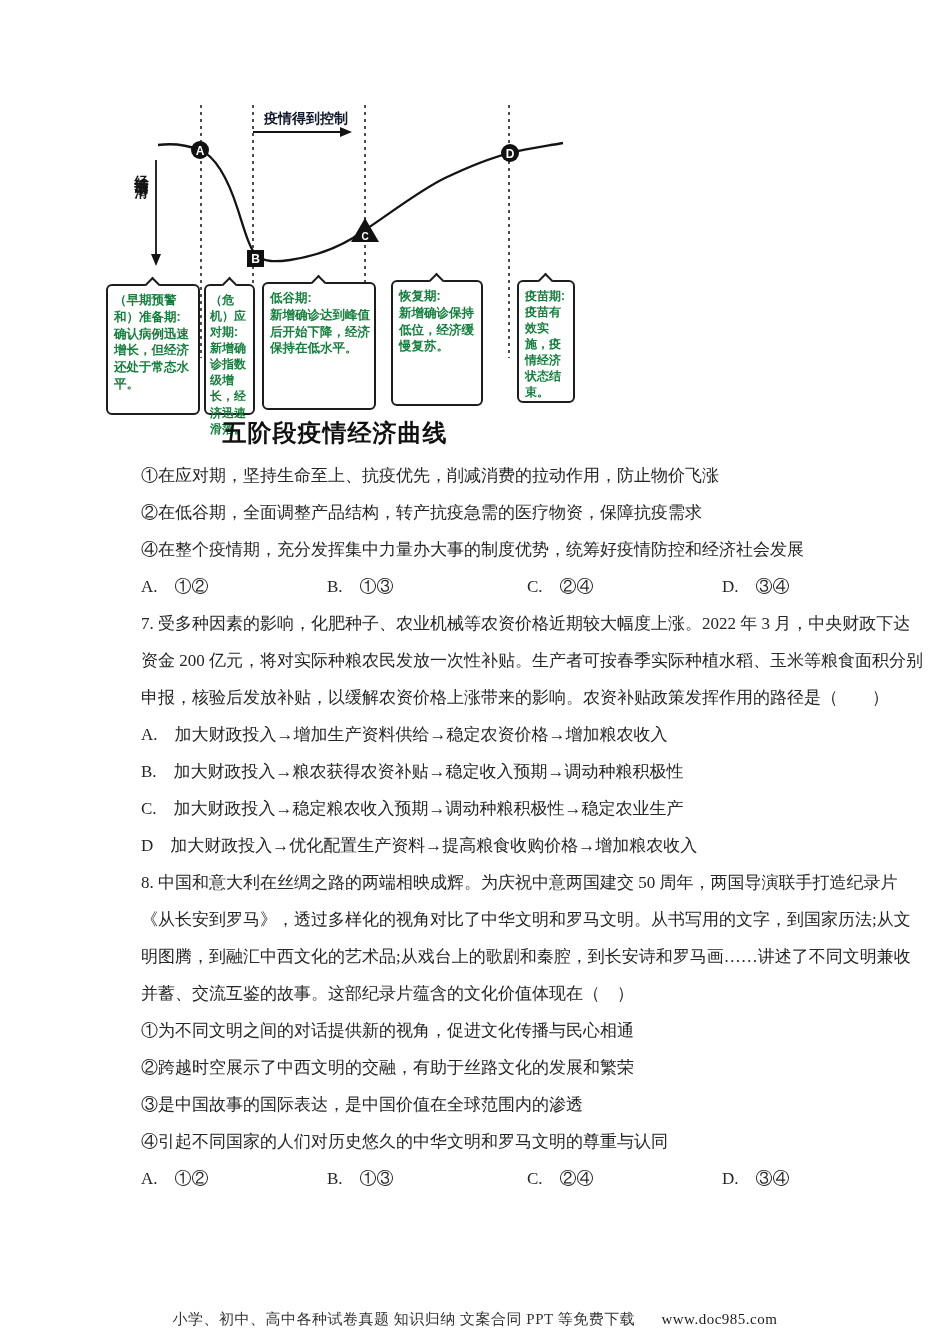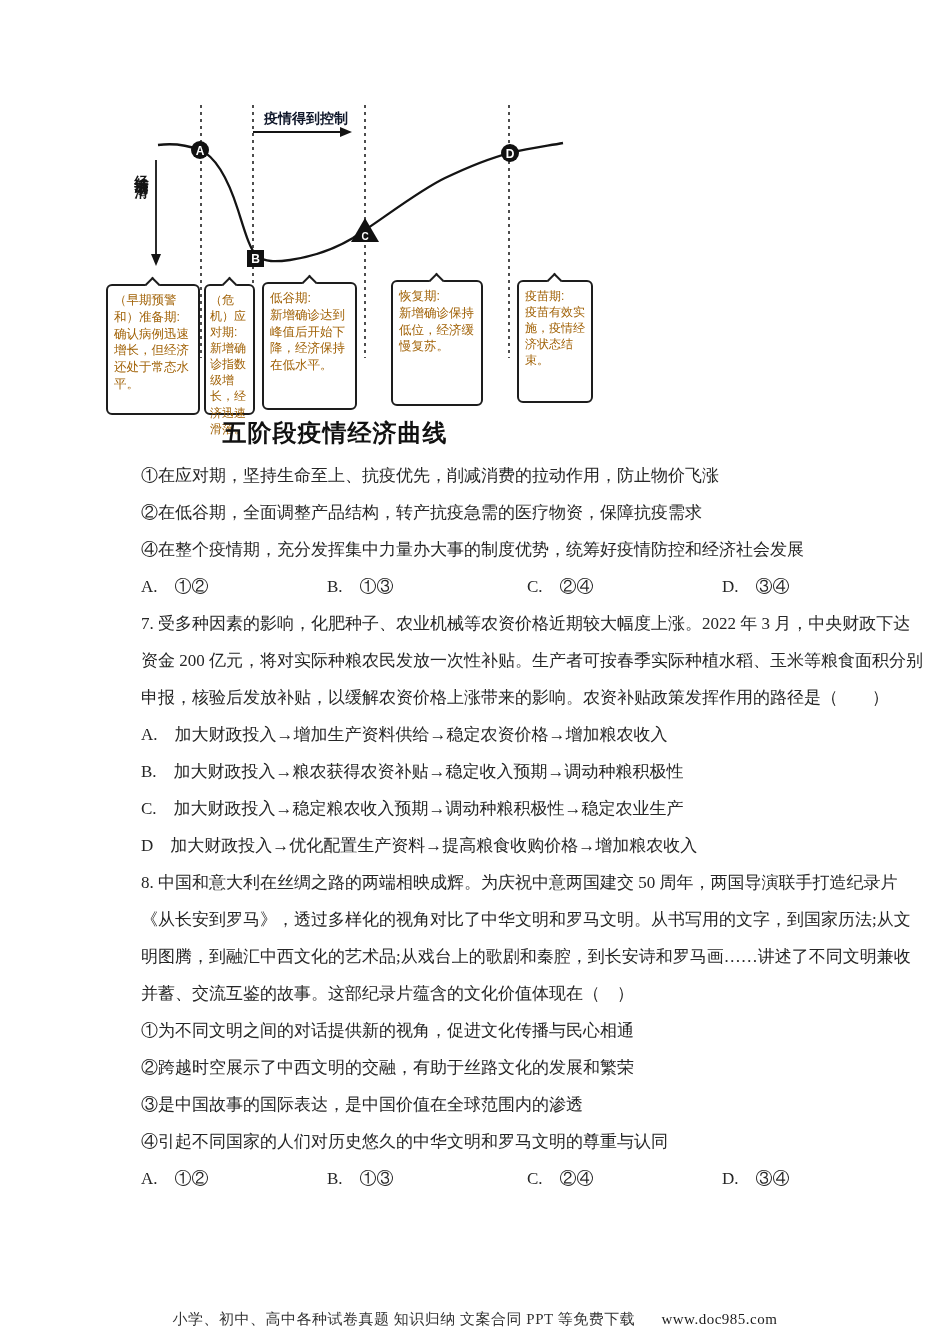--- a/index.html
+++ b/index.html
@@ -24,33 +24,33 @@
   .ctrl-label {
     position:absolute; left:174px; top:20px; width:94px; text-align:center;
     font-family:"Liberation Sans","DejaVu Sans",sans-serif;
     font-weight:bold; font-size:14px; color:#0f172a; white-space:nowrap;
   }
   .stage {
     position:absolute; background:#fff;
     border:2px solid #1d1d1d; border-radius:6px;
     padding:6px 4px 0 6px;
     font-family:"Liberation Sans","DejaVu Sans",sans-serif;
-    font-weight:normal; font-size:12.5px; line-height:1.34; color:#a16207;
+    font-weight:bold; font-size:12.5px; line-height:1.34; color:#15803d;
   }
   .stage .notch {
     position:absolute; top:-7px; left:50%; margin-left:-6px;
     width:11px; height:11px; background:#fff;
     border-top:2px solid #1d1d1d; border-left:2px solid #1d1d1d;
     transform:rotate(45deg);
   }
   .s1 { left:21px;  top:194px; width:94px;  height:131px; }
   .s2 { left:119px; top:194px; width:51px;  height:131px; padding-left:4px; font-size:12px; }
-  .s3 { left:177px; top:192px; width:95px;  height:128px; }
+  .s3 { left:177px; top:192px; width:114px;  height:128px; }
   .s4 { left:306px; top:190px; width:92px;  height:126px; }
-  .s5 { left:432px; top:190px; width:76px;  height:123px; font-size:12px; }
+  .s5 { left:432px; top:190px; width:58px;  height:123px; font-size:12px; }
   .caption {
     position:absolute; left:0; top:327px; width:500px; text-align:center;
     font-family:"Liberation Sans","DejaVu Sans",sans-serif;
     font-weight:bold; font-size:24px; color:#111; letter-spacing:1px;
   }
 
   
   .bodytext { position:absolute; left:94px; top:457px; width:790px; font-size:17px;margin-left:47px; }
   .tline { height:37px; line-height:37px; white-space:nowrap; }
   .opts { position:relative;text-decoration:underline; }

